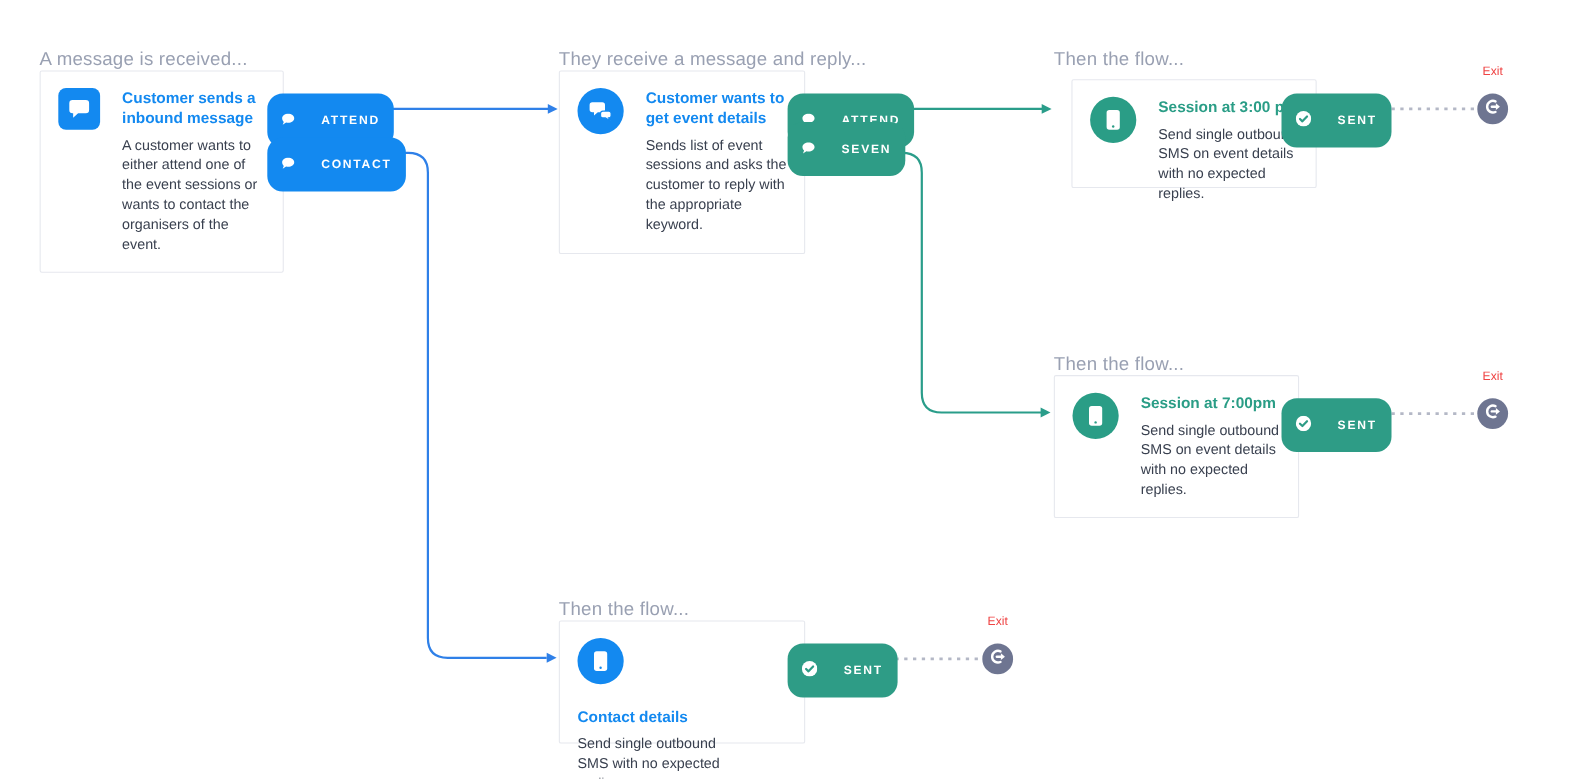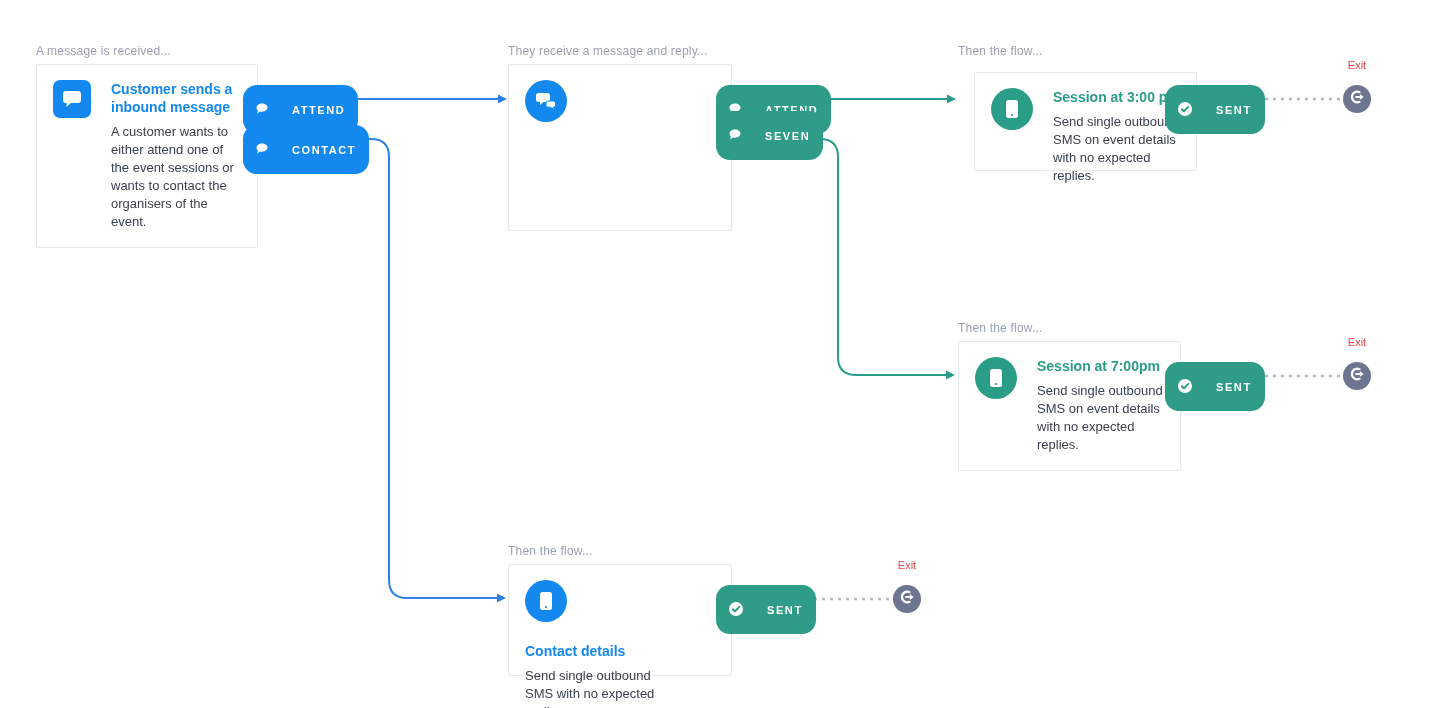--- a/index.html
+++ b/index.html
@@ -1,21 +1,21 @@
 <!DOCTYPE html>
 <html><head>
 <meta charset="utf-8">
 <style>
   html,body{margin:0;padding:0;background:#fff;}
   .canvas{
     position:relative;width:1431px;height:708px;background:#ffffff;overflow:hidden;
     font-family:"Liberation Sans",sans-serif;
   }
   .zone-label{
-    position:absolute;font-size:12px;color:#99a0b2;letter-spacing:.2px;white-space:nowrap;
+    position:absolute;font-size:17px;color:#99a0b2;letter-spacing:.2px;white-space:nowrap;
   }
   .card{
     position:absolute;background:#fff;border:1px solid #e6e8ee;border-radius:2px;
     box-sizing:border-box;padding:15px 16px;display:flex;align-items:flex-start;gap:20px;
   }
   .card-icon{flex:0 0 auto;display:flex;align-items:center;justify-content:center;}
   .icon-sq{width:38px;height:38px;border-radius:7px;background:#1389f0;}
   .icon-ci{width:42px;height:42px;border-radius:50%;}
   .bg-blue{background:#1389f0;}
   .bg-green{background:#2a9d86;}
@@ -85,20 +85,24 @@
       </div>
     </div>
 
     <div class="card" style="left:508px;top:64px;width:224px;height:167px;">
       <div class="card-icon icon-ci bg-blue">
         <svg width="22" height="19" viewBox="0 0 22 19">
           <path d="M3.5 1 h9 a2.5 2.5 0 0 1 2.5 2.5 v4 a2.5 2.5 0 0 1 -2.5 2.5 H8.5 l-3.5 3 v-3 h-1.5 A2.5 2.5 0 0 1 1 7.5 v-4 A2.5 2.5 0 0 1 3.5 1 Z" fill="#fff"></path>
           <path d="M13 9 h5.5 a2 2 0 0 1 2 2 v2.2 a2 2 0 0 1 -2 2 h-.3 l1.8 2.8 -4.6 -2.8 H13 a2 2 0 0 1 -2 -2 V11 a2 2 0 0 1 2 -2 Z" fill="#fff" stroke="#1389f0" stroke-width="1"></path>
         </svg>
       </div>
+      <div class="card-text">
+        <div class="card-title title-blue">Customer wants to get event details</div>
+        <div class="card-desc">Sends list of event sessions and asks the customer to reply with the appropriate keyword.</div>
+      </div>
     </div>
 
     <div class="card" style="left:958px;top:72px;width:223px;height:99px;margin-left:16px;">
       <div class="card-icon icon-ci bg-green">
         <svg width="14" height="20" viewBox="0 0 14 20">
             <rect x="1" y="1" width="12" height="18" rx="2.5" fill="#fff"></rect>
             <circle cx="7" cy="16" r="1.1" fill="#2a9d86"></circle>
           </svg>
       </div>
       <div class="card-text">

